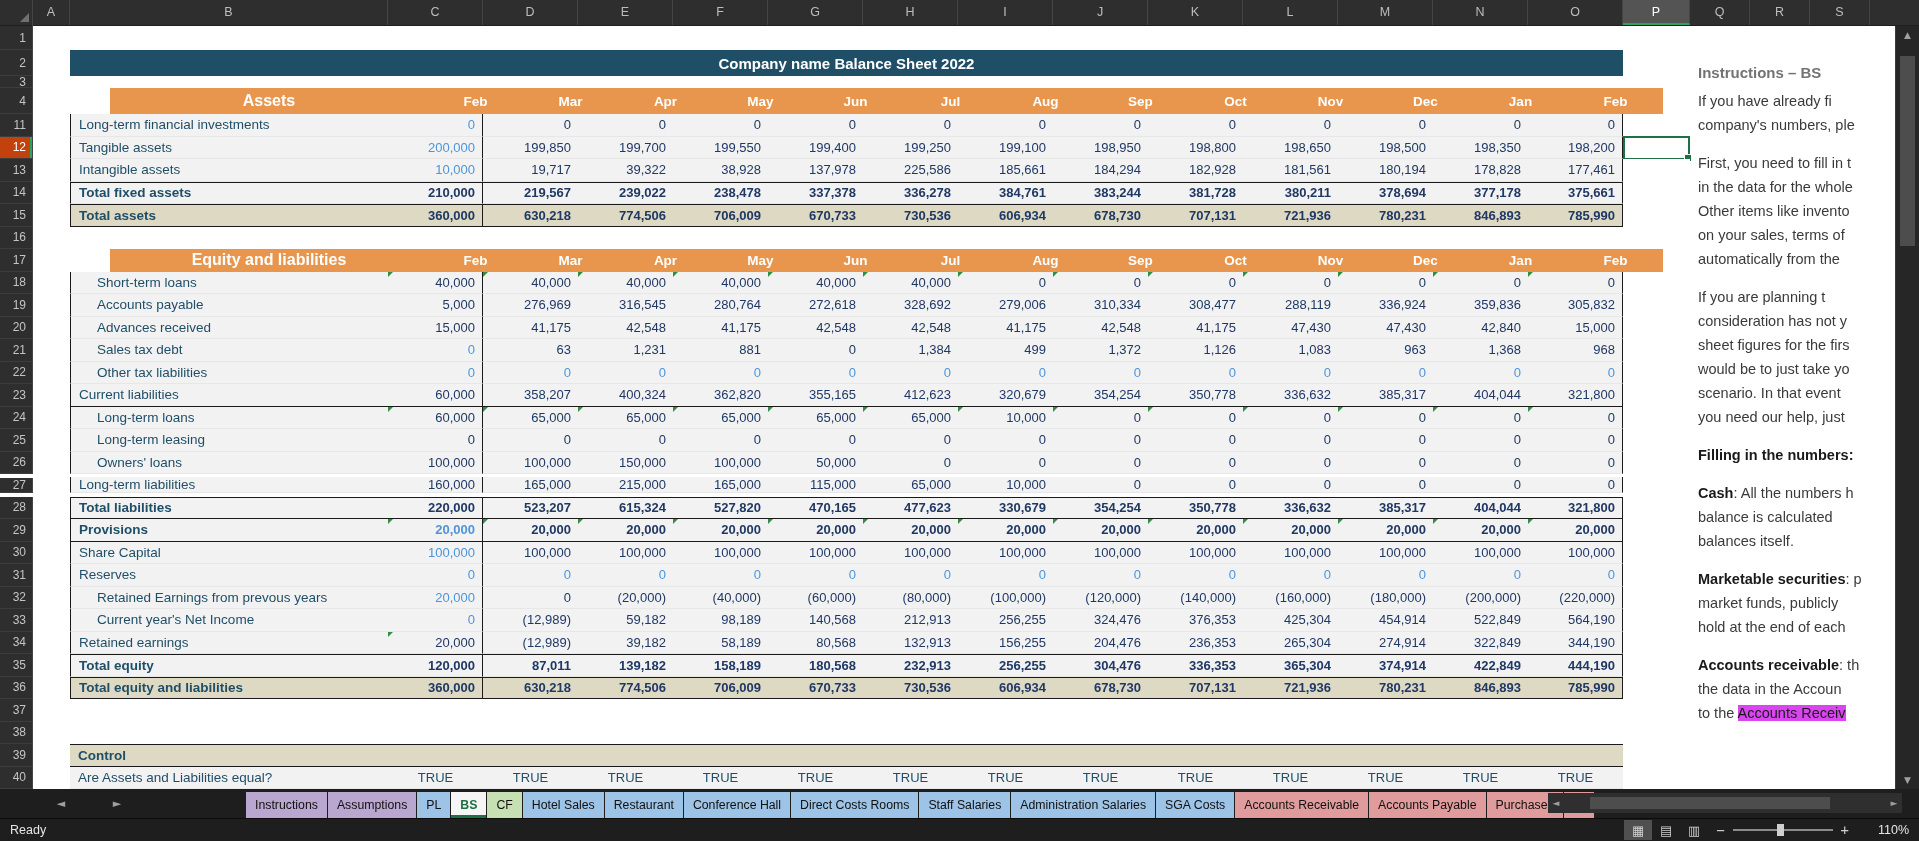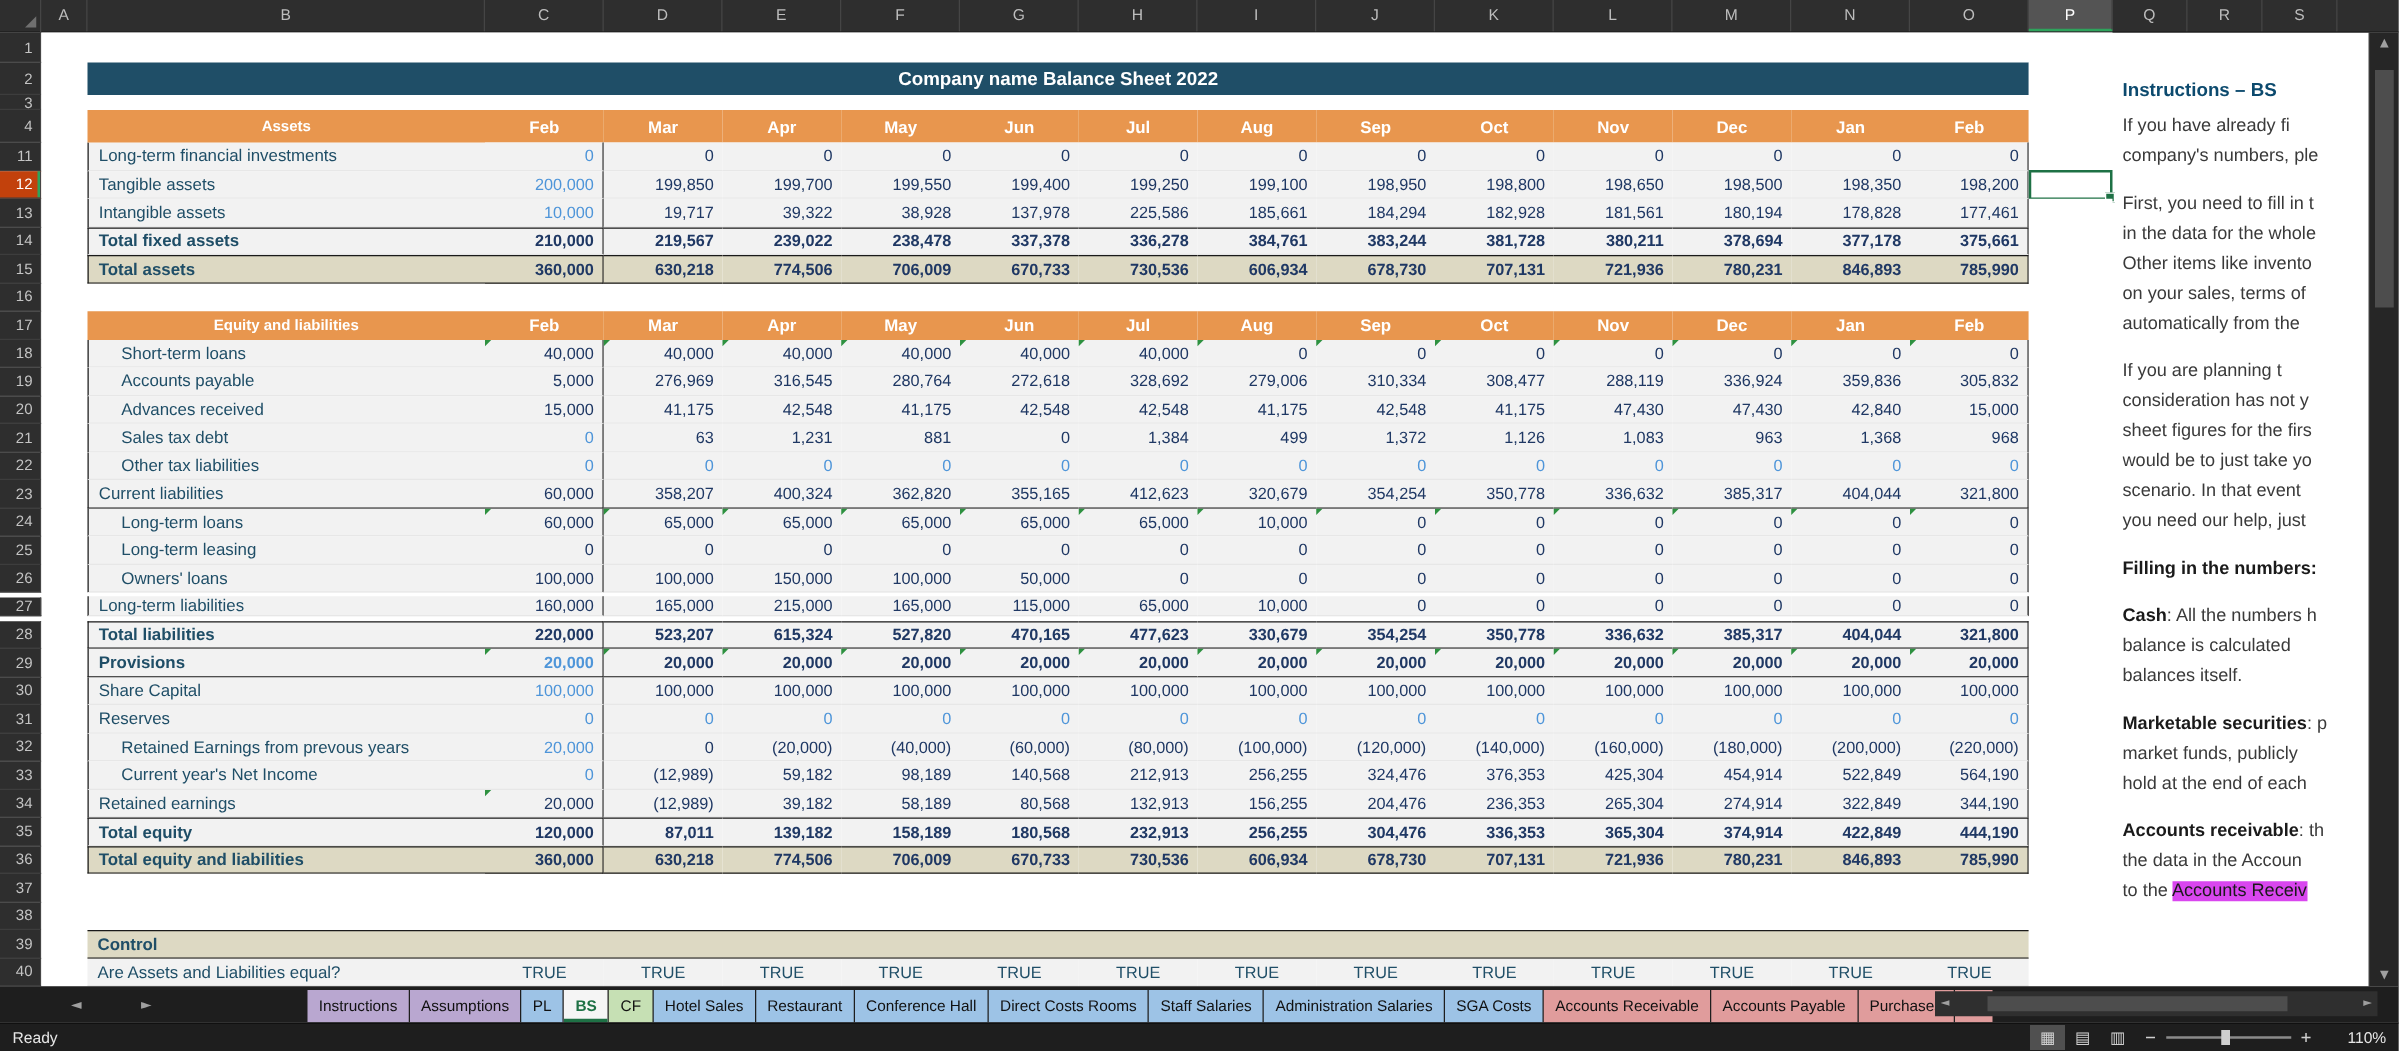--- a/index.html
+++ b/index.html
@@ -35,28 +35,28 @@
   .cline{border-right:1px solid #1a1a1a;}
   .eL{border-left:1px solid #1a1a1a;}
   .eR{border-right:1px solid #1a1a1a;}
   .blue{color:#4E95D9;}
   .ctr{justify-content:center;padding-right:0;color:#1F4E67;}
   .tri::before{content:"";position:absolute;left:0;top:0;border-top:5px solid #2E9140;border-right:5px solid transparent;}
   .titlebar{width:1553px;flex:0 0 auto;background:#1F4E67;color:#fff;font-weight:bold;font-size:15px;
             display:flex;align-items:center;justify-content:center;box-shadow:0 6px 0 -4px #1F4E67;box-sizing:border-box;}
   .orange{background:#E8964E;color:#ffffff;font-weight:bold;border-bottom:none;}
   .orange.cv{justify-content:center;padding-right:0;font-size:13.5px;}
-  .orange.hdr{justify-content:center;padding-left:0;font-size:12px;}
+  .orange.hdr{justify-content:center;padding-left:0;font-size:16px;margin-left:40px;}
   .band{width:1553px;flex:0 0 auto;background:#DDD9C3;color:#1F4E67;font-weight:bold;font-size:13.5px;
         display:flex;align-items:center;padding-left:8px;box-sizing:border-box;}
   .selbox{position:absolute;left:0;top:-1px;right:0;bottom:-1px;border:2px solid #1E7145;background:#fff;}
   .selbox::after{content:"";position:absolute;right:-4px;bottom:-4px;width:6px;height:6px;background:#1E7145;border:1px solid #fff;}
   
   .instr{position:absolute;left:1698px;top:64px;width:197px;overflow:hidden;background:transparent;}
-  .instr h3{margin:0 0 8px 0;color:#0c4a6e;font-size:15px;font-weight:bold;}
+  .instr h3{margin:0 0 8px 0;color:#737373;font-size:15px;font-weight:bold;}
   .iline{font-size:14.5px;color:#3a3a3a;line-height:24px;height:24px;white-space:nowrap;}
   .iline .b{font-weight:bold;color:#1a1a1a;}
   .iline .hl{background:#d946ef;color:#1a1a1a;}
   .igap{height:14px;}
   
   .vscroll{position:absolute;left:1895px;top:26px;width:24px;height:763px;background:#262626;border-left:1px solid #3a3a3a;box-sizing:border-box;}
   .varrow{height:18px;color:#a0a0a0;font-size:9px;text-align:center;line-height:18px;font-family:"DejaVu Sans",sans-serif;}
   .vthumb{position:absolute;left:4px;top:30px;width:15px;height:190px;background:#4d4d4d;}
   .varrow.dn{position:absolute;bottom:0;left:0;width:100%;}
   

